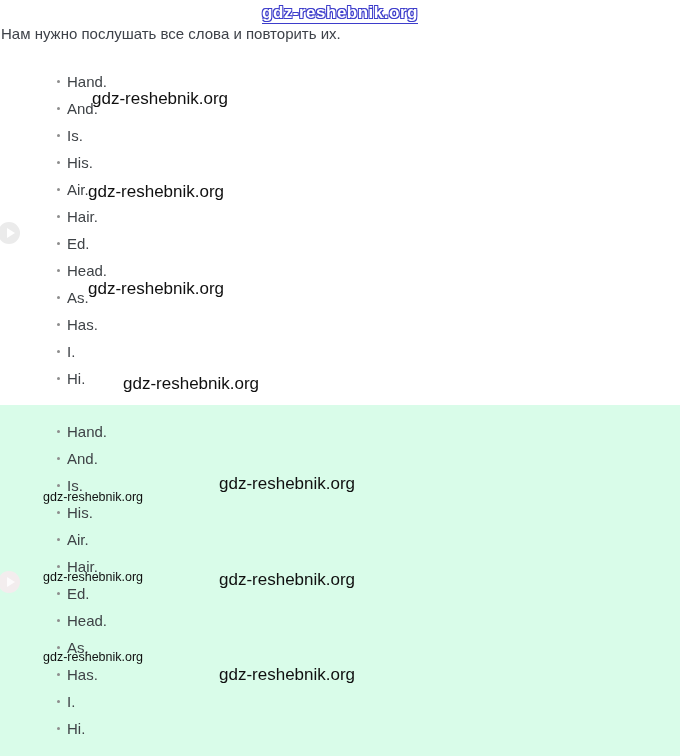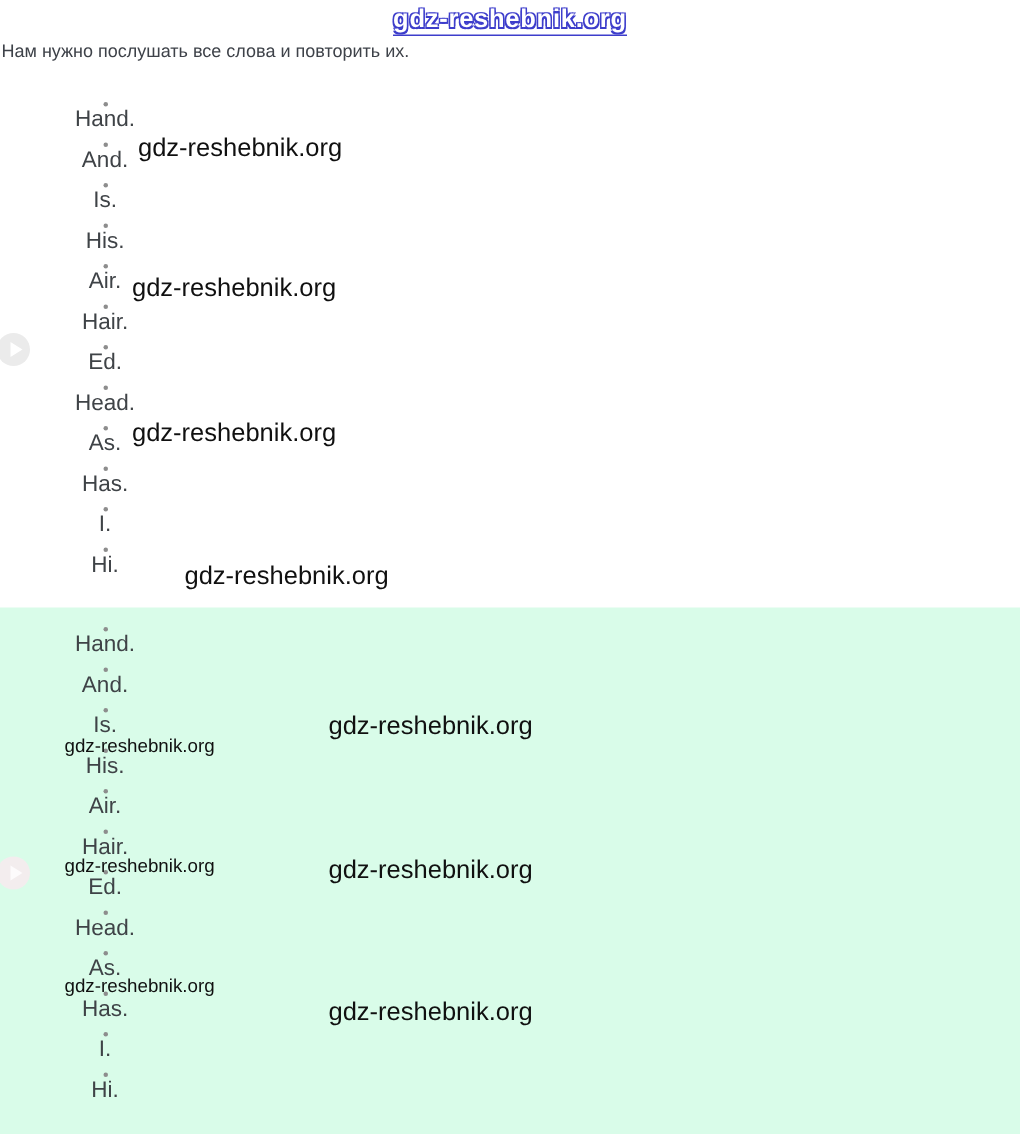--- a/index.html
+++ b/index.html
@@ -19,35 +19,35 @@
     color:#ffffff;
     text-shadow:-1px -1px 0 #3d3dcb, 1px -1px 0 #3d3dcb,
                 -1px 1px 0 #3d3dcb, 1px 1px 0 #3d3dcb,
                 0 0 1px #3d3dcb;
     border-bottom:1px solid #3d3dcb;
     padding-bottom:0px;
   }
 
   .instruction {
     position:absolute; top:24px; left:1px;
-    font-size:12px; line-height:20px; color:#3e4249;
+    font-size:15px; line-height:20px; color:#3e4249;
   }
 
   .green-section {
     position:absolute; top:405px; left:0;
     width:680px; height:351px;
     background:#d9fce9;
   }
 
   .word-list {
     position:absolute; left:50px; margin:0; padding:0; list-style:none;
   }
   .word-list.first  { top:68px;  }
   .word-list.second { top:418px; }
-  .word-list li { height:27px; display:flex; align-items:center;flex-direction:column; }
+  .word-list li { height:27px; display:flex; align-items:center; }
   .bullet {
     width:3px; height:3px; border-radius:50%;
     background:#8d8d8d; margin:0 7px; flex:none;
   }
   .word { font-size:15px; color:#3f4347; }
 
   
   .wm {
     position:absolute; color:#101010; font-size:17px; line-height:20px;
     white-space:nowrap;

